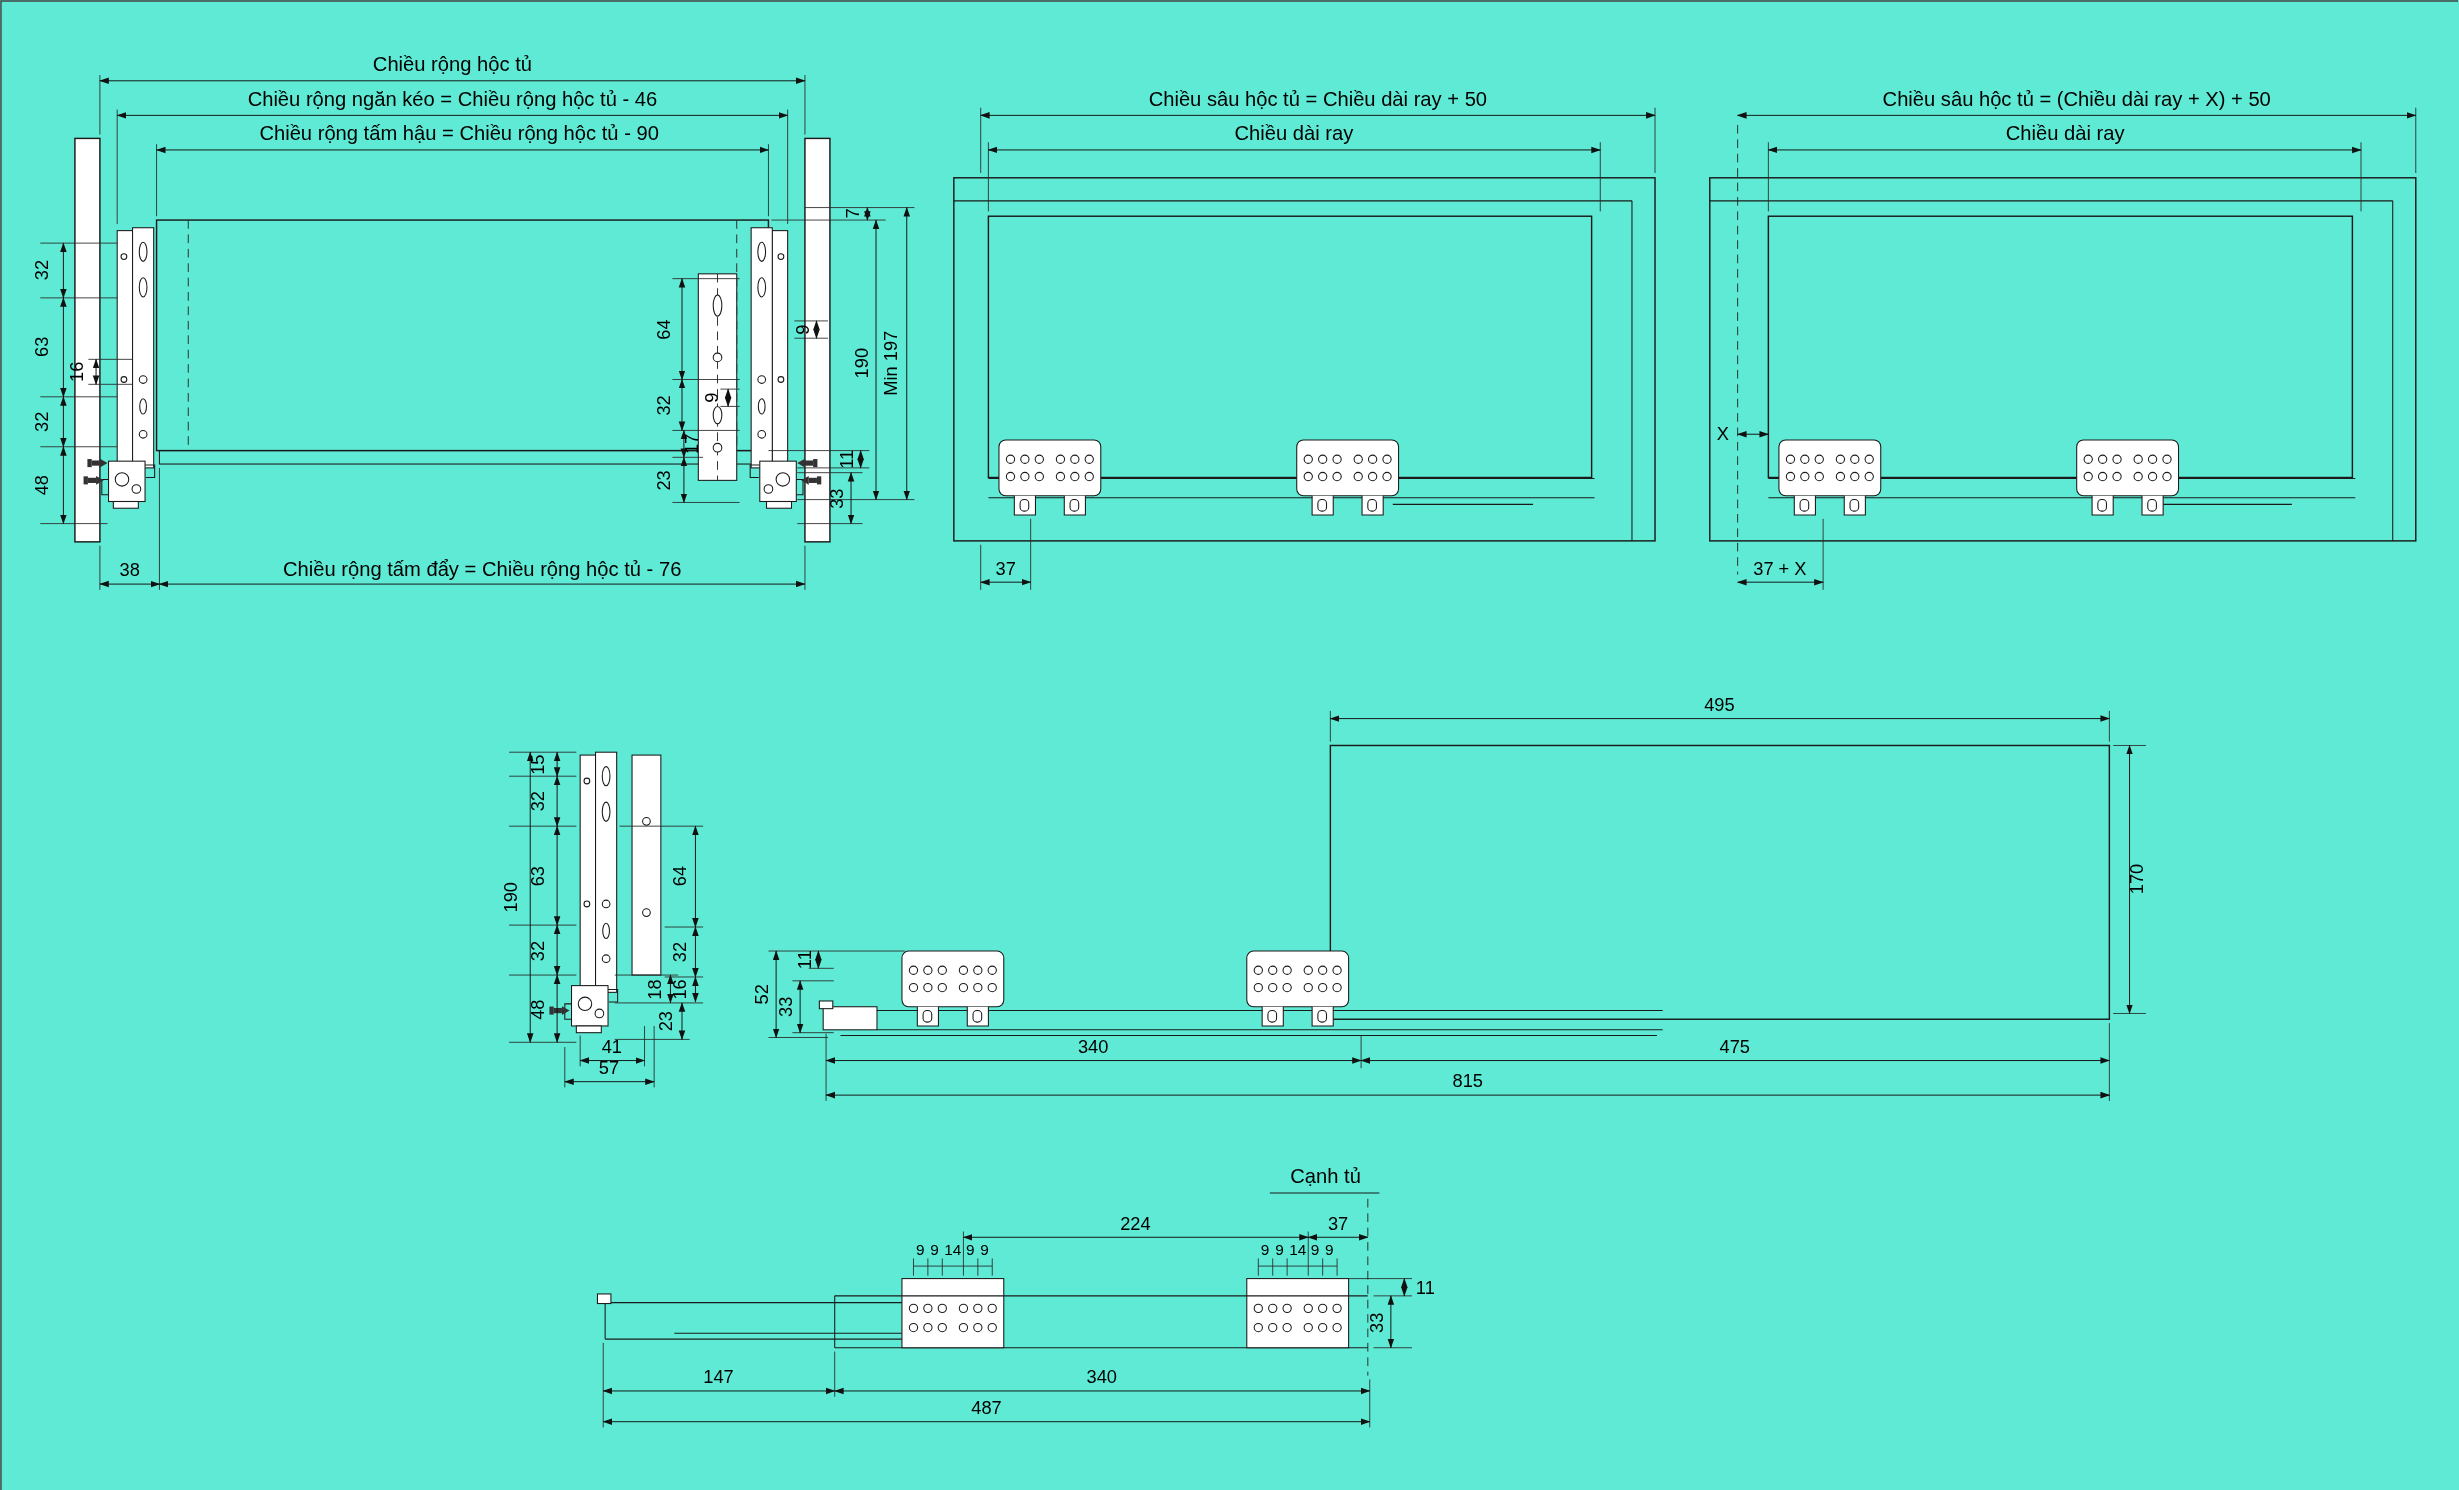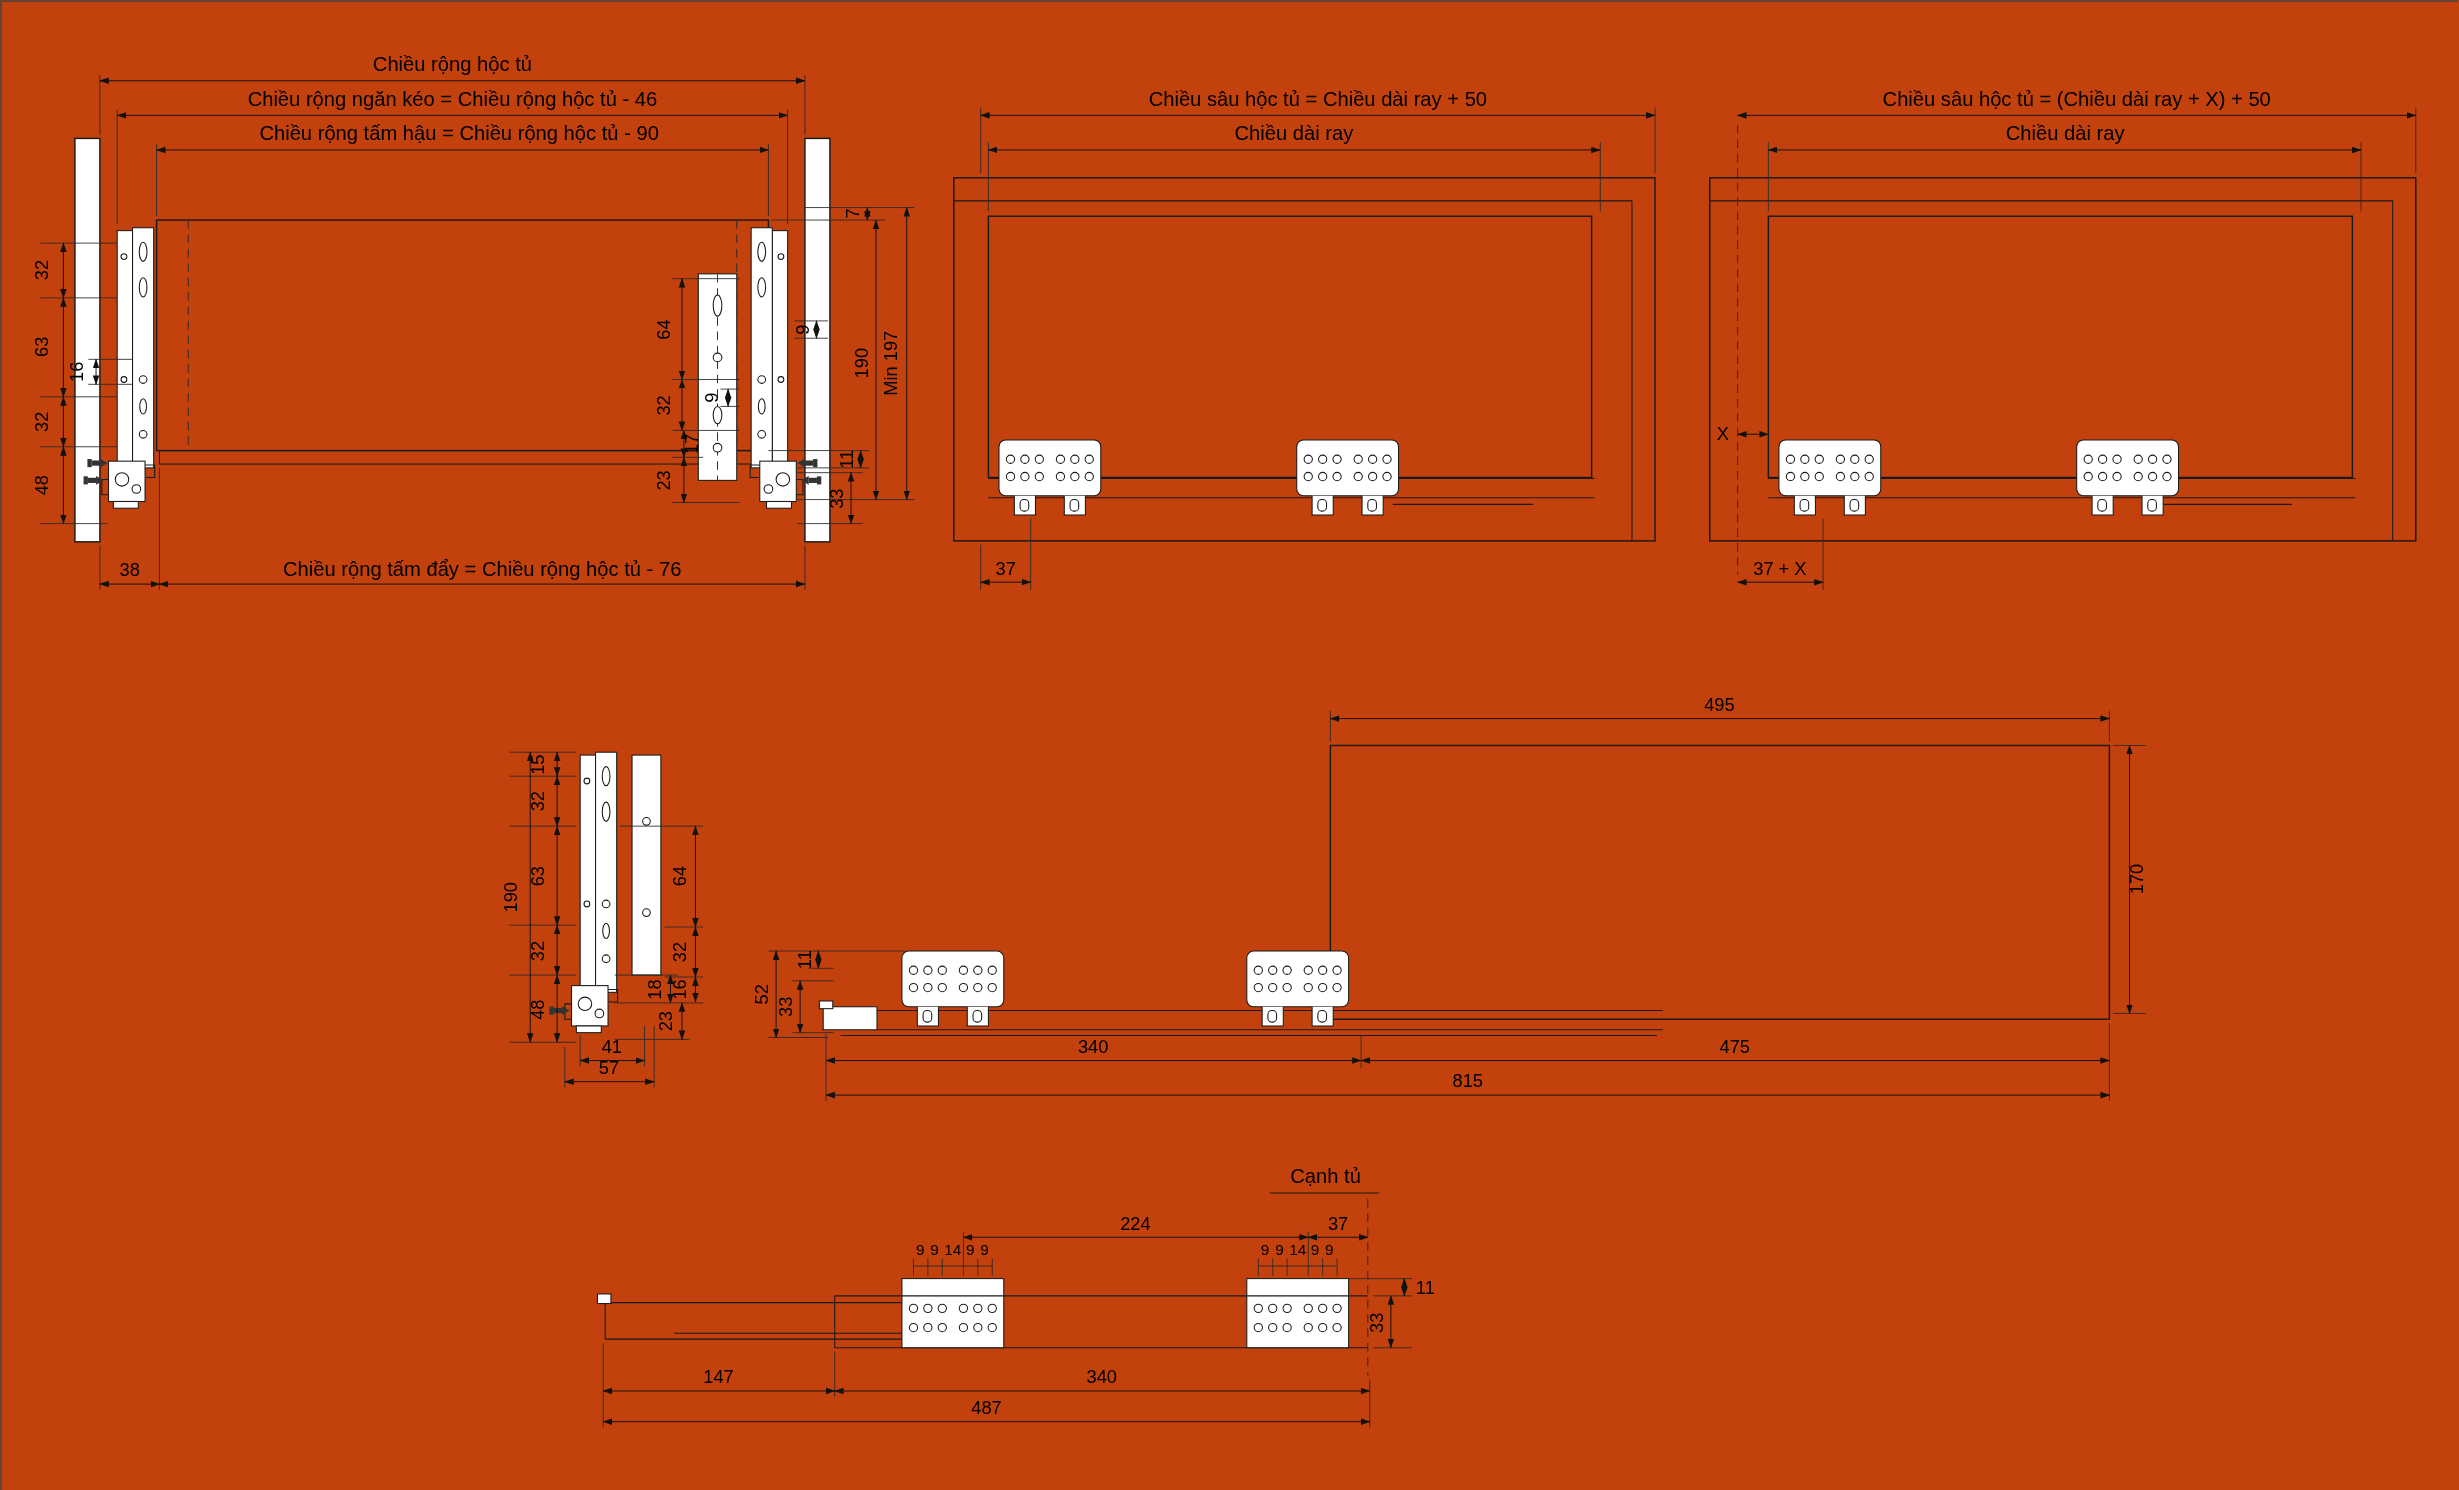--- a/index.html
+++ b/index.html
@@ -1,16 +1,16 @@
 <!DOCTYPE html>
 <html><head>
 <meta charset="utf-8">
 <style>
   html,body{margin:0;padding:0;background:#fff;}
-  .stage{width:2459px;height:1490px;position:relative;background:#c2410c;font-family:"Liberation Sans",sans-serif;}
+  .stage{width:2459px;height:1490px;position:relative;background:#5eead4;font-family:"Liberation Sans",sans-serif;}
   svg{display:block}
   .ln{stroke:#1a1a1a;stroke-width:1.5;fill:none}
   .ln2{stroke:#1a1a1a;stroke-width:1.1;fill:none}
   .fw{fill:#fff;stroke:#1a1a1a;stroke-width:1.5}
   .fw2{fill:#fff;stroke:#1a1a1a;stroke-width:1.1}
   .hole{fill:#fff;stroke:#1a1a1a;stroke-width:1.1}
   .ext{stroke:#2a2a2a;stroke-width:0.9;fill:none}
   .dim{stroke:#111;stroke-width:1;fill:none;marker-start:url(#arr);marker-end:url(#arr)}
   .dsh{stroke:#2a2a2a;stroke-width:1;stroke-dasharray:9 6;fill:none}
   .txt{font-size:19px;fill:#000}

